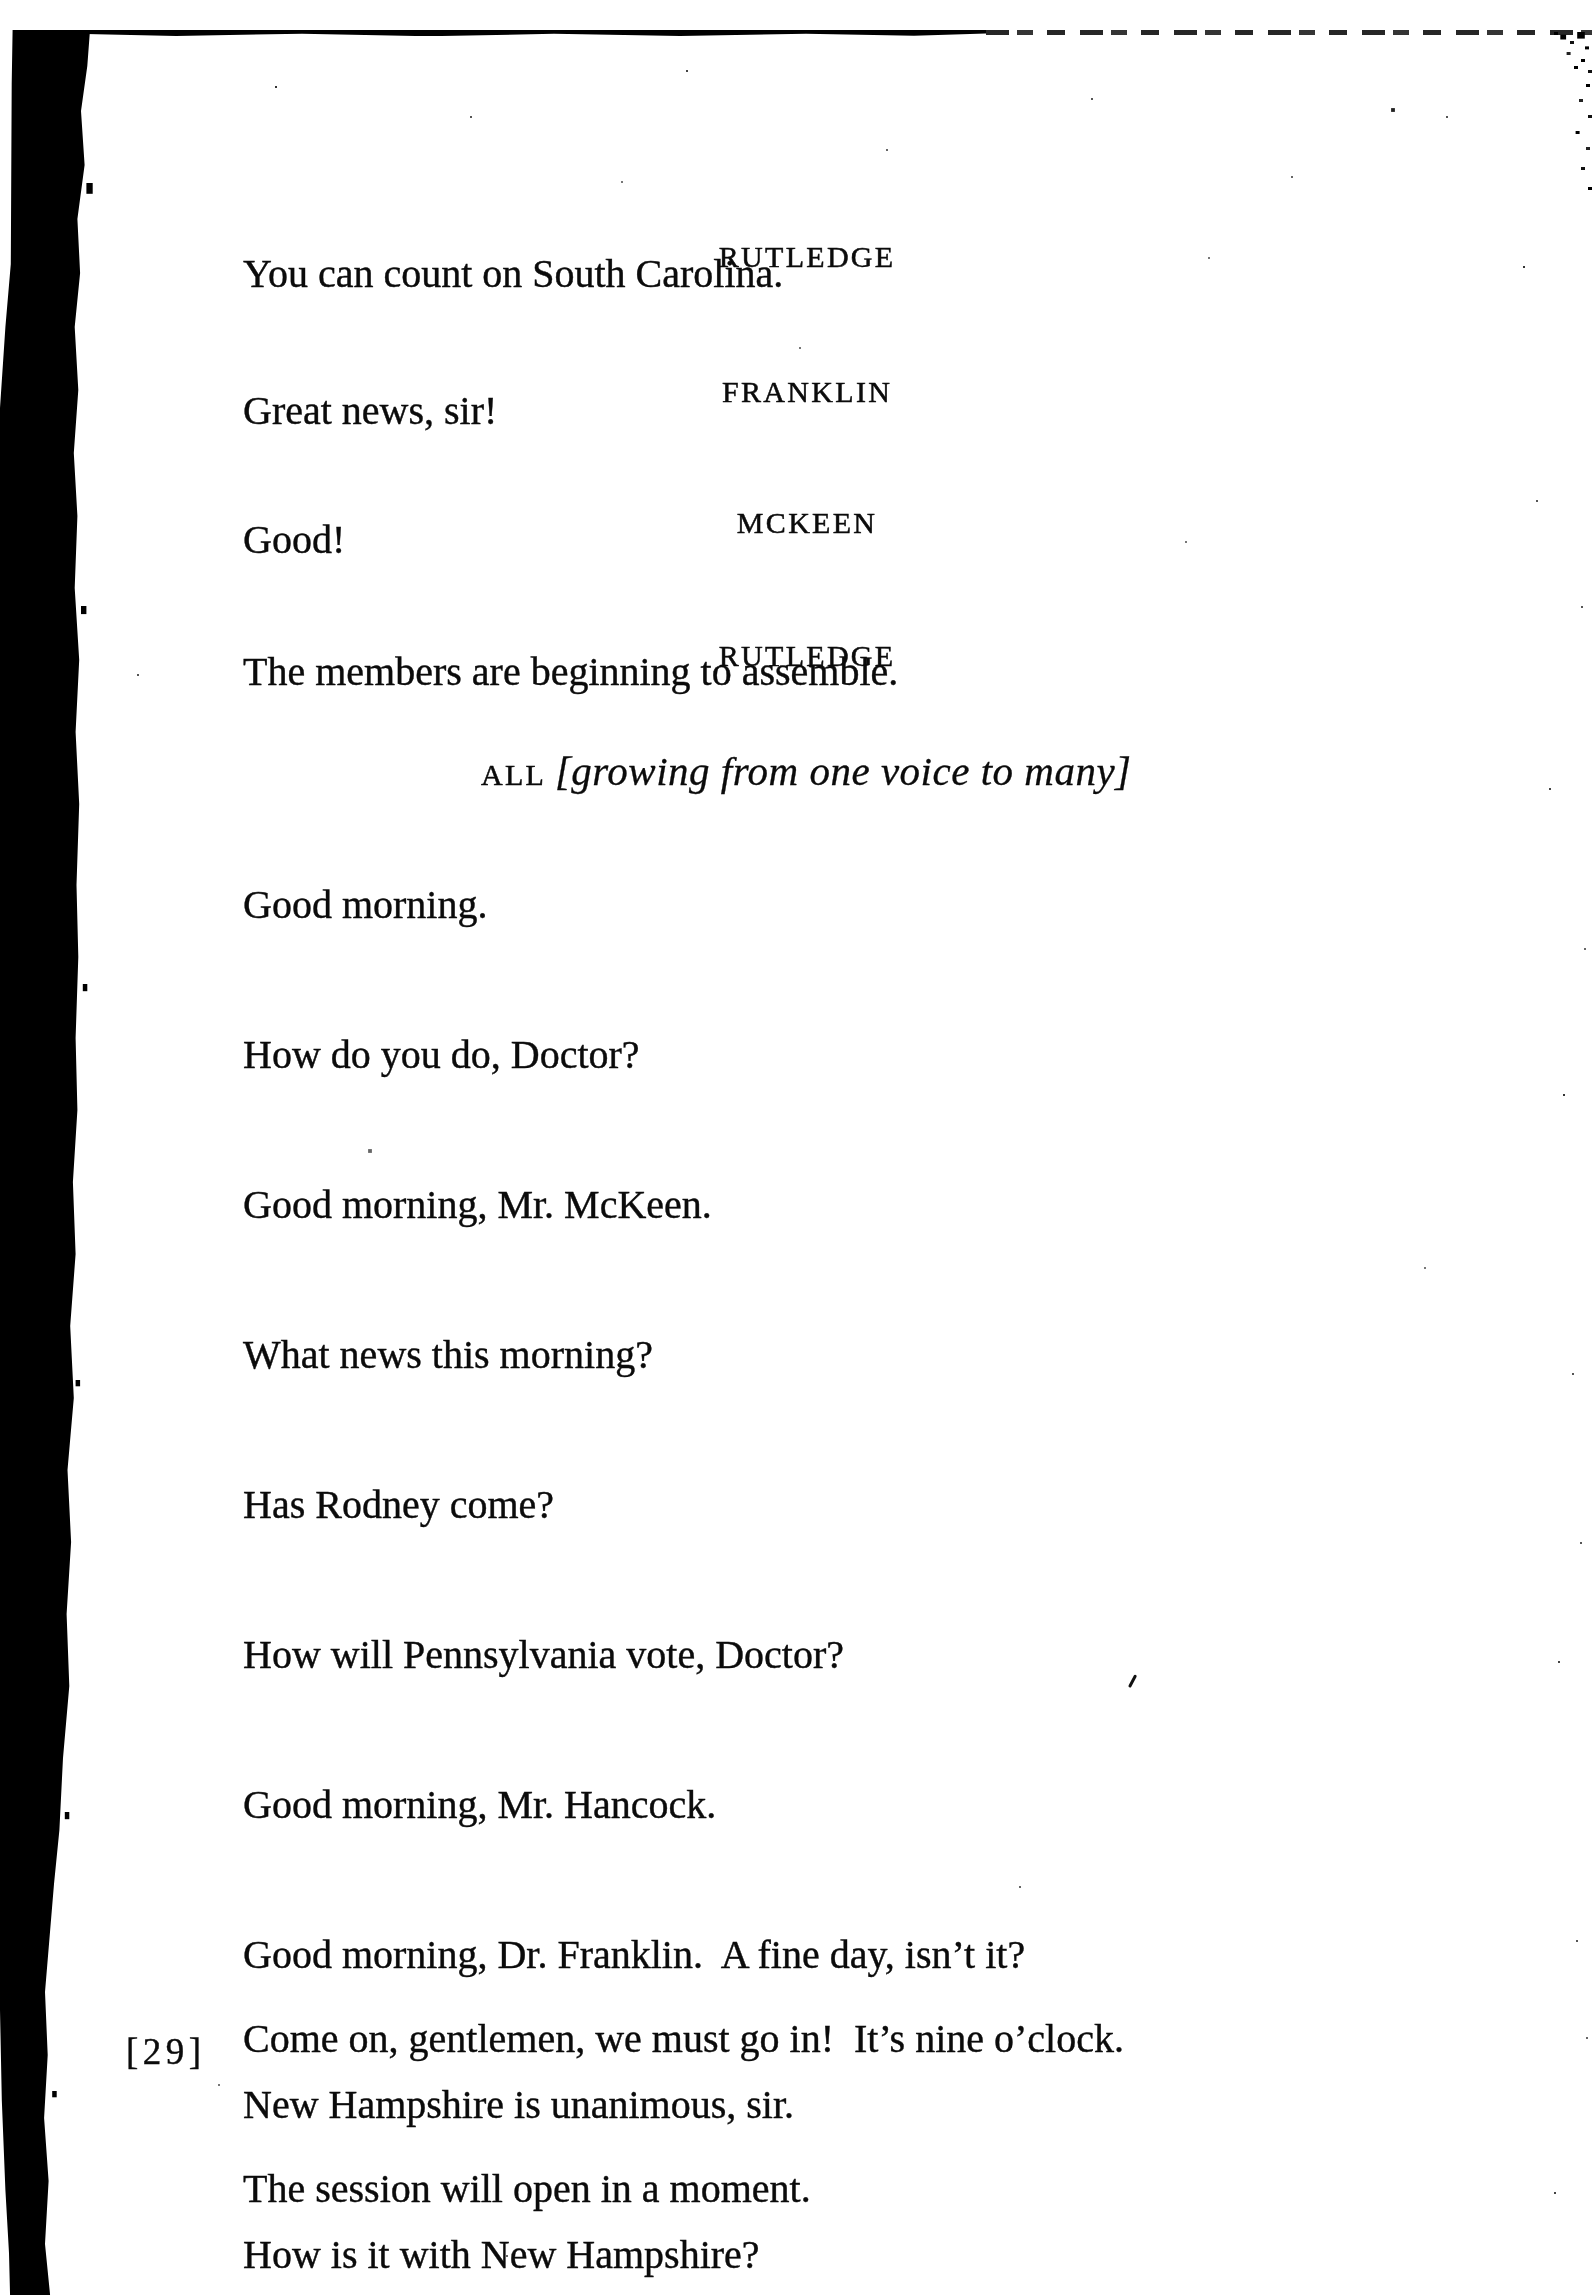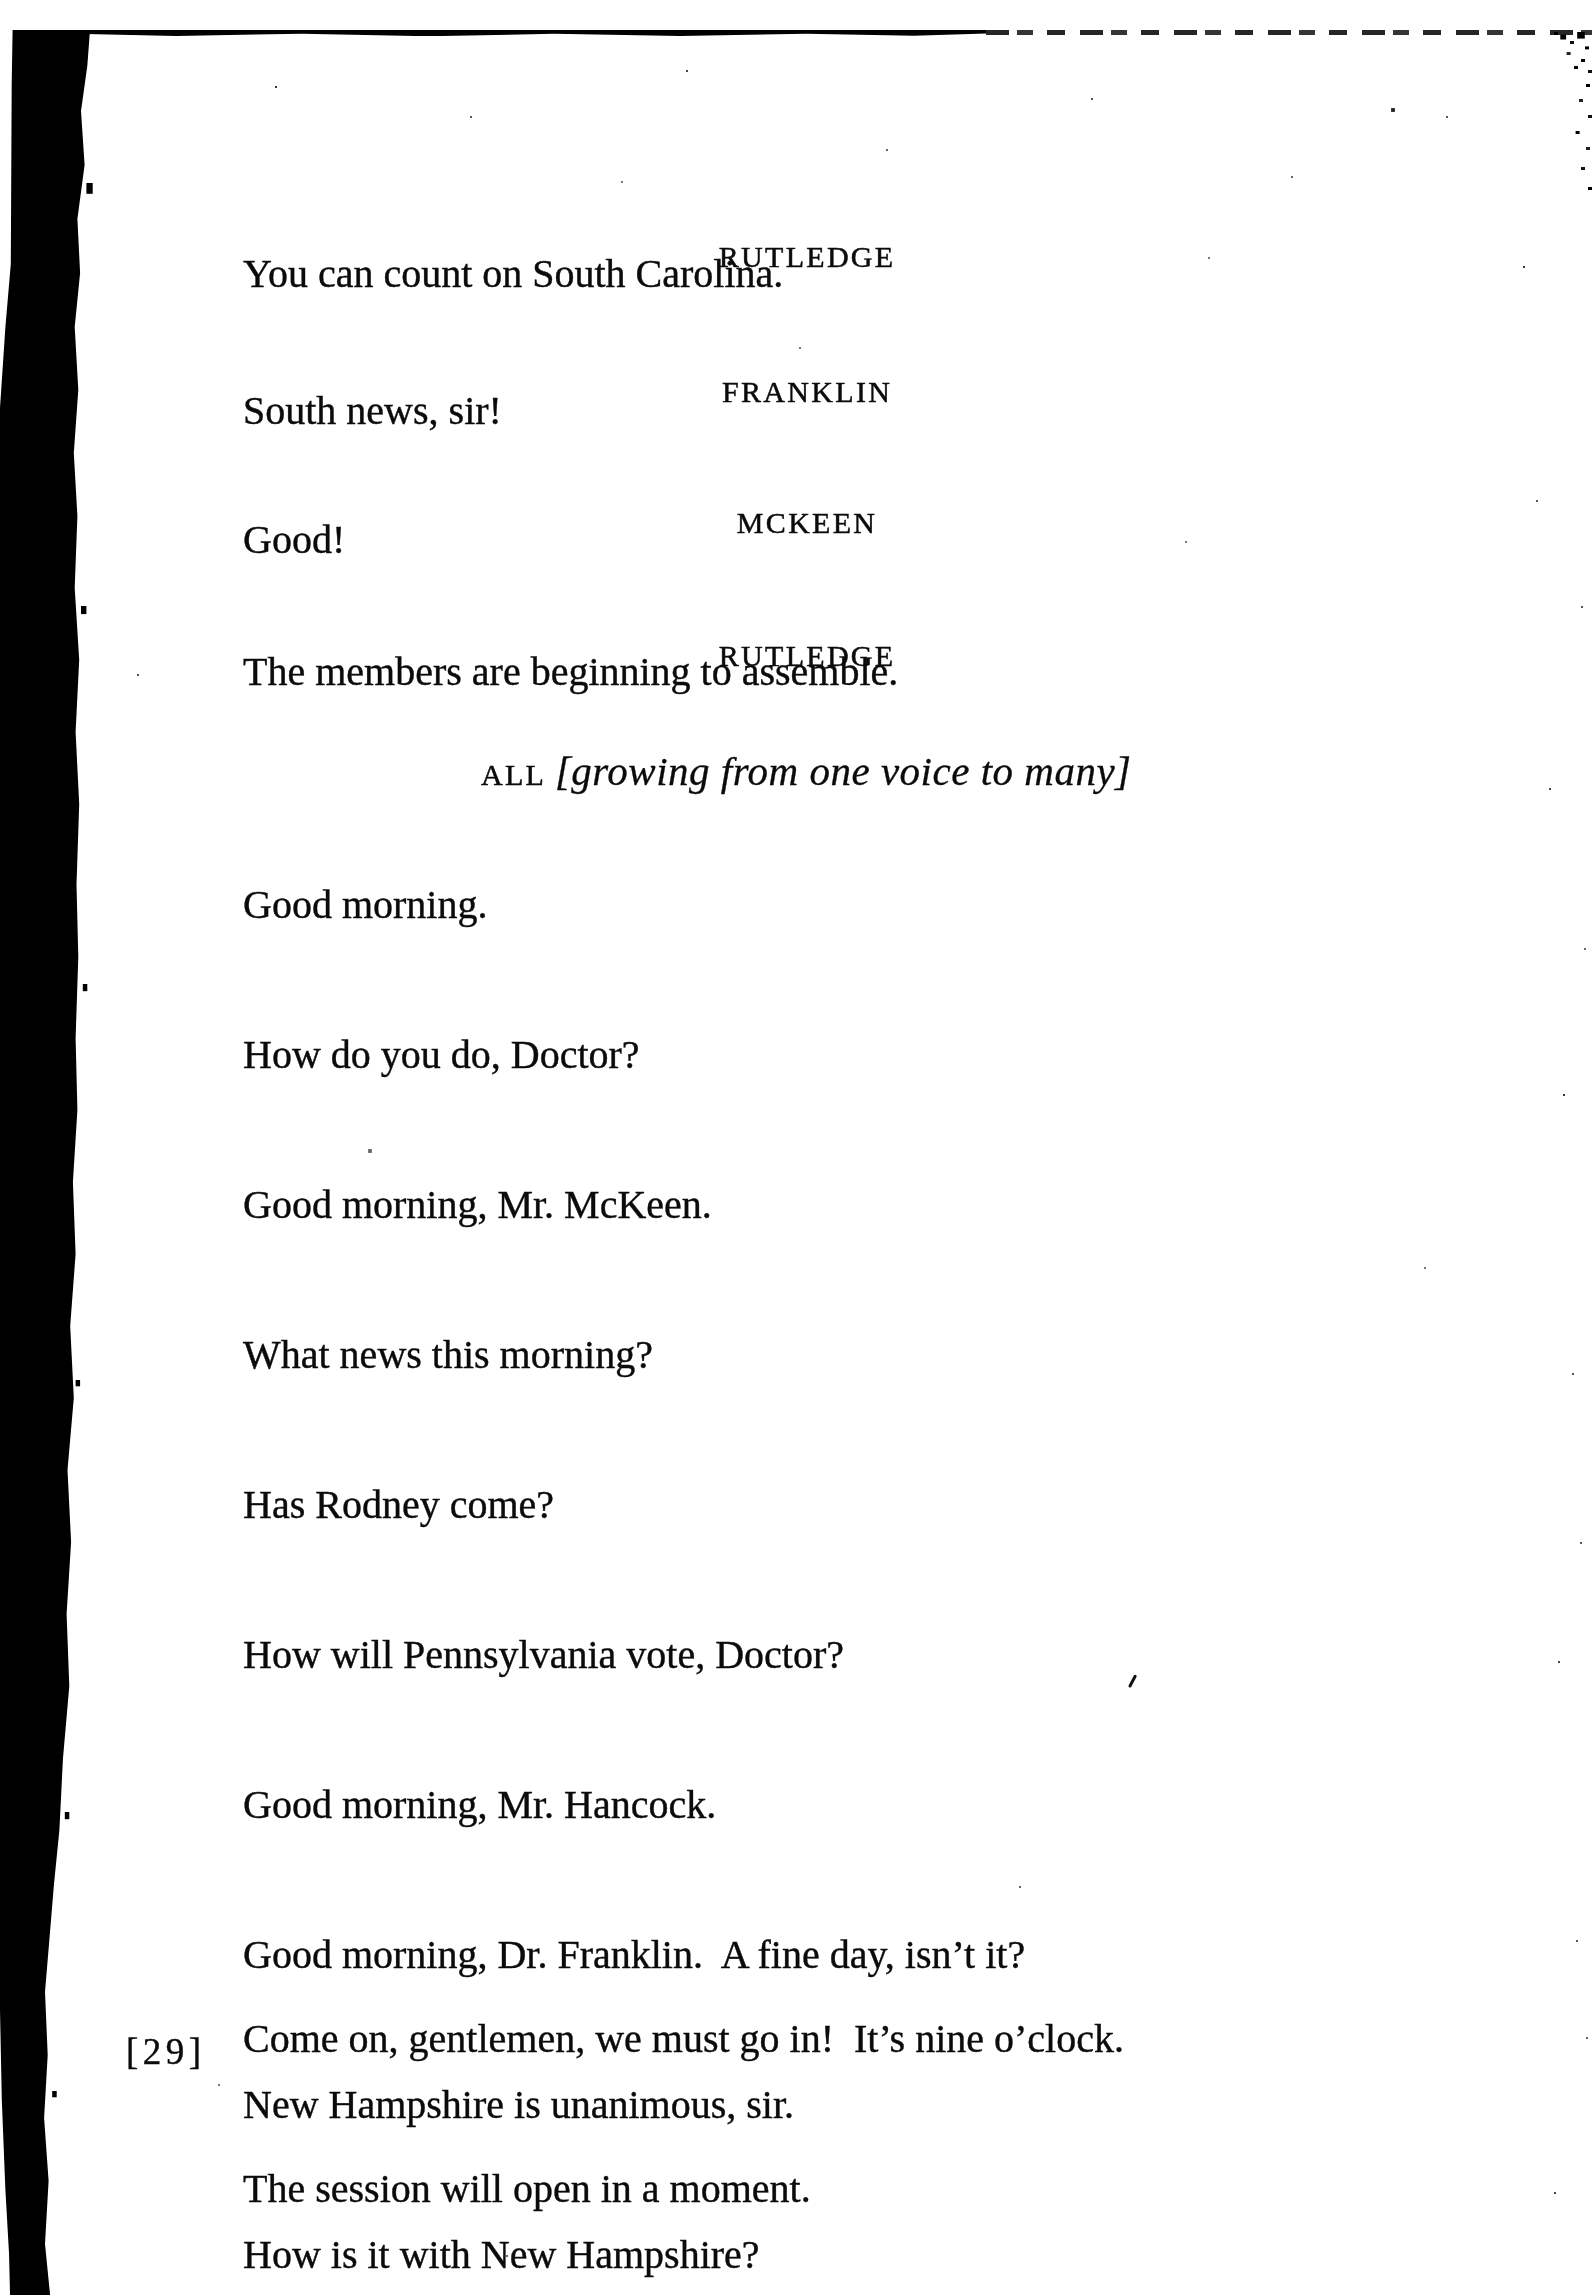--- a/index.html
+++ b/index.html
@@ -107,21 +107,21 @@
   <div class="stray-tick"></div>
 
   <div class="speaker-line" style="top:179px">
     <span>RUTLEDGE</span>
   </div>
   <div class="line" style="top:219px">You can count on South Carolina.</div>
 
   <div class="speaker-line" style="top:314px">
     <span>FRANKLIN</span>
   </div>
-  <div class="line" style="top:356px">South news, sir!</div>
+  <div class="line" style="top:356px">Great news, sir!</div>
 
   <div class="speaker-line" style="top:445px">
     <span>MCKEEN</span>
   </div>
   <div class="line" style="top:485px">Good!</div>
 
   <div class="speaker-line" style="top:578px">
     <span>RUTLEDGE</span>
   </div>
   <div class="line" style="top:617px">The members are beginning to assemble.</div>

